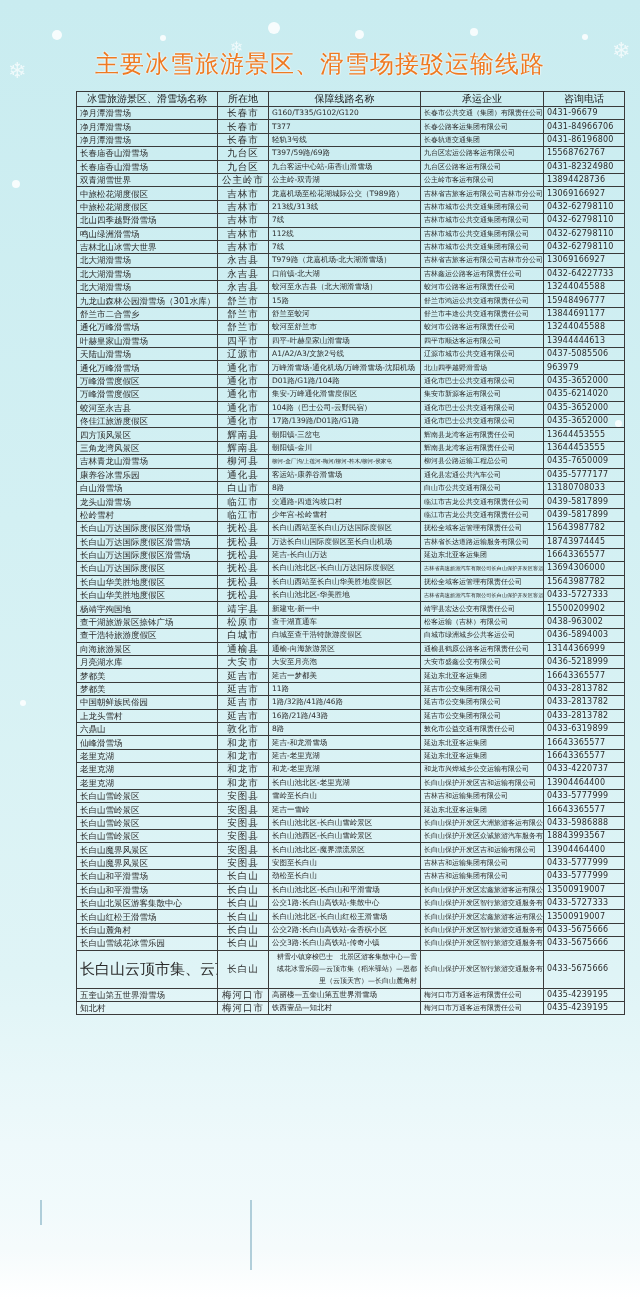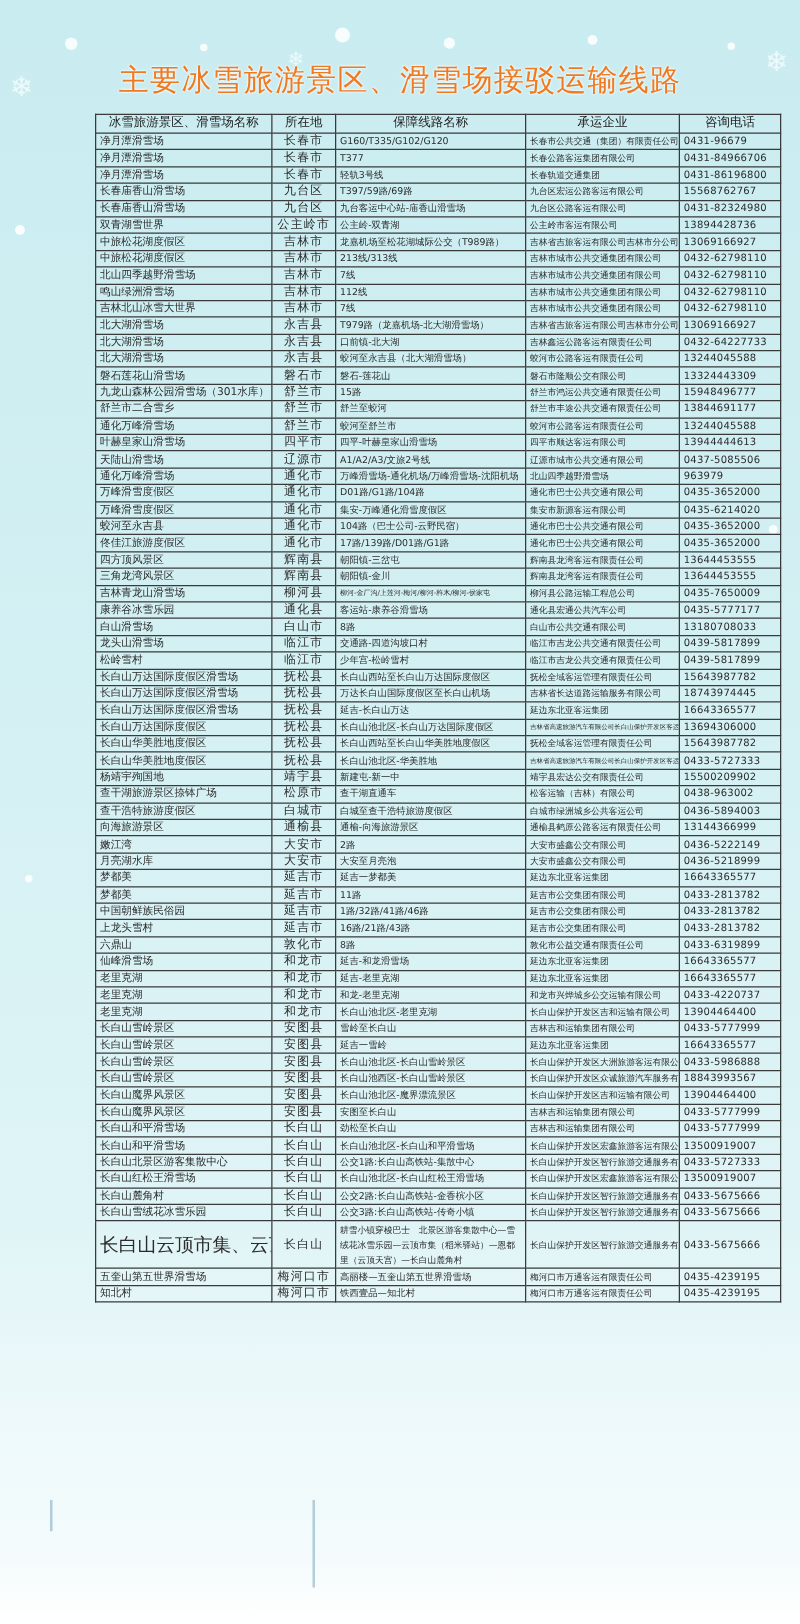--- a/index.html
+++ b/index.html
@@ -27,21 +27,21 @@
   }
   .tbl th{height:14px;font-family:"DejaVu Serif",serif;font-size:10px;font-weight:normal;color:#1c1c1c;text-align:center;}
   .tbl td.c-name{font-size:8.5px;}
   .tbl td.c-loc{text-align:center;font-size:9.5px;letter-spacing:1px;}
   .tbl td.c-route{font-size:7.5px;}
   .tbl td.c-co{font-size:7px;}
   .tbl td.c-co.tiny{font-size:5.2px;}
   .tbl td.c-route.tiny{font-size:5.6px;}
   .tbl td.c-tel{font-size:8px;letter-spacing:0.2px;}
   .tbl tr.multi td{height:37px;}
-  .tbl tr.multi td.c-route{white-space:normal;line-height:12px;font-size:7px;}
+  .tbl tr.multi td.c-route{white-space:normal;line-height:12px;font-size:7px;text-align:right;}
   .tbl tr.multi td.c-name{font-size:15px;}
   .ground{position:absolute;left:0;top:1215px;width:640px;height:84px;
     background:linear-gradient(180deg,rgba(255,255,255,0) 0%,#f5fbfc 40%,#ffffff 100%);}
   .tree{position:absolute;width:2px;background:rgba(120,170,190,0.55);}
 </style>
 </head>
 <body>
 
 <div>
   <div class="flake" style="left:52px;top:30px;width:10px;height:10px;"></div>
@@ -170,27 +170,20 @@
         <td class="c-tel">0432-64227733</td>
       </tr>
       <tr>
         <td class="c-name">北大湖滑雪场</td>
         <td class="c-loc">永吉县</td>
         <td class="c-route">蛟河至永吉县（北大湖滑雪场）</td>
         <td class="c-co">蛟河市公路客运有限责任公司</td>
         <td class="c-tel">13244045588</td>
       </tr>
       <tr>
-        <td class="c-name">磐石莲花山滑雪场</td>
-        <td class="c-loc">磐石市</td>
-        <td class="c-route">磐石-莲花山</td>
-        <td class="c-co">磐石市隆顺公交有限公司</td>
-        <td class="c-tel">13324443309</td>
-      </tr>
-      <tr>
         <td class="c-name">九龙山森林公园滑雪场（301水库）</td>
         <td class="c-loc">舒兰市</td>
         <td class="c-route">15路</td>
         <td class="c-co">舒兰市鸿运公共交通有限责任公司</td>
         <td class="c-tel">15948496777</td>
       </tr>
       <tr>
         <td class="c-name">舒兰市二合雪乡</td>
         <td class="c-loc">舒兰市</td>
         <td class="c-route">舒兰至蛟河</td>
@@ -364,27 +357,20 @@
         <td class="c-route">白城至查干浩特旅游度假区</td>
         <td class="c-co">白城市绿洲城乡公共客运公司</td>
         <td class="c-tel">0436-5894003</td>
       </tr>
       <tr>
         <td class="c-name">向海旅游景区</td>
         <td class="c-loc">通榆县</td>
         <td class="c-route">通榆-向海旅游景区</td>
         <td class="c-co">通榆县鹤原公路客运有限责任公司</td>
         <td class="c-tel">13144366999</td>
-      </tr>
-      <tr>
-        <td class="c-name">嫩江湾</td>
-        <td class="c-loc">大安市</td>
-        <td class="c-route">2路</td>
-        <td class="c-co">大安市盛鑫公交有限公司</td>
-        <td class="c-tel">0436-5222149</td>
       </tr>
       <tr>
         <td class="c-name">月亮湖水库</td>
         <td class="c-loc">大安市</td>
         <td class="c-route">大安至月亮泡</td>
         <td class="c-co">大安市盛鑫公交有限公司</td>
         <td class="c-tel">0436-5218999</td>
       </tr>
       <tr>
         <td class="c-name">梦都美</td>

